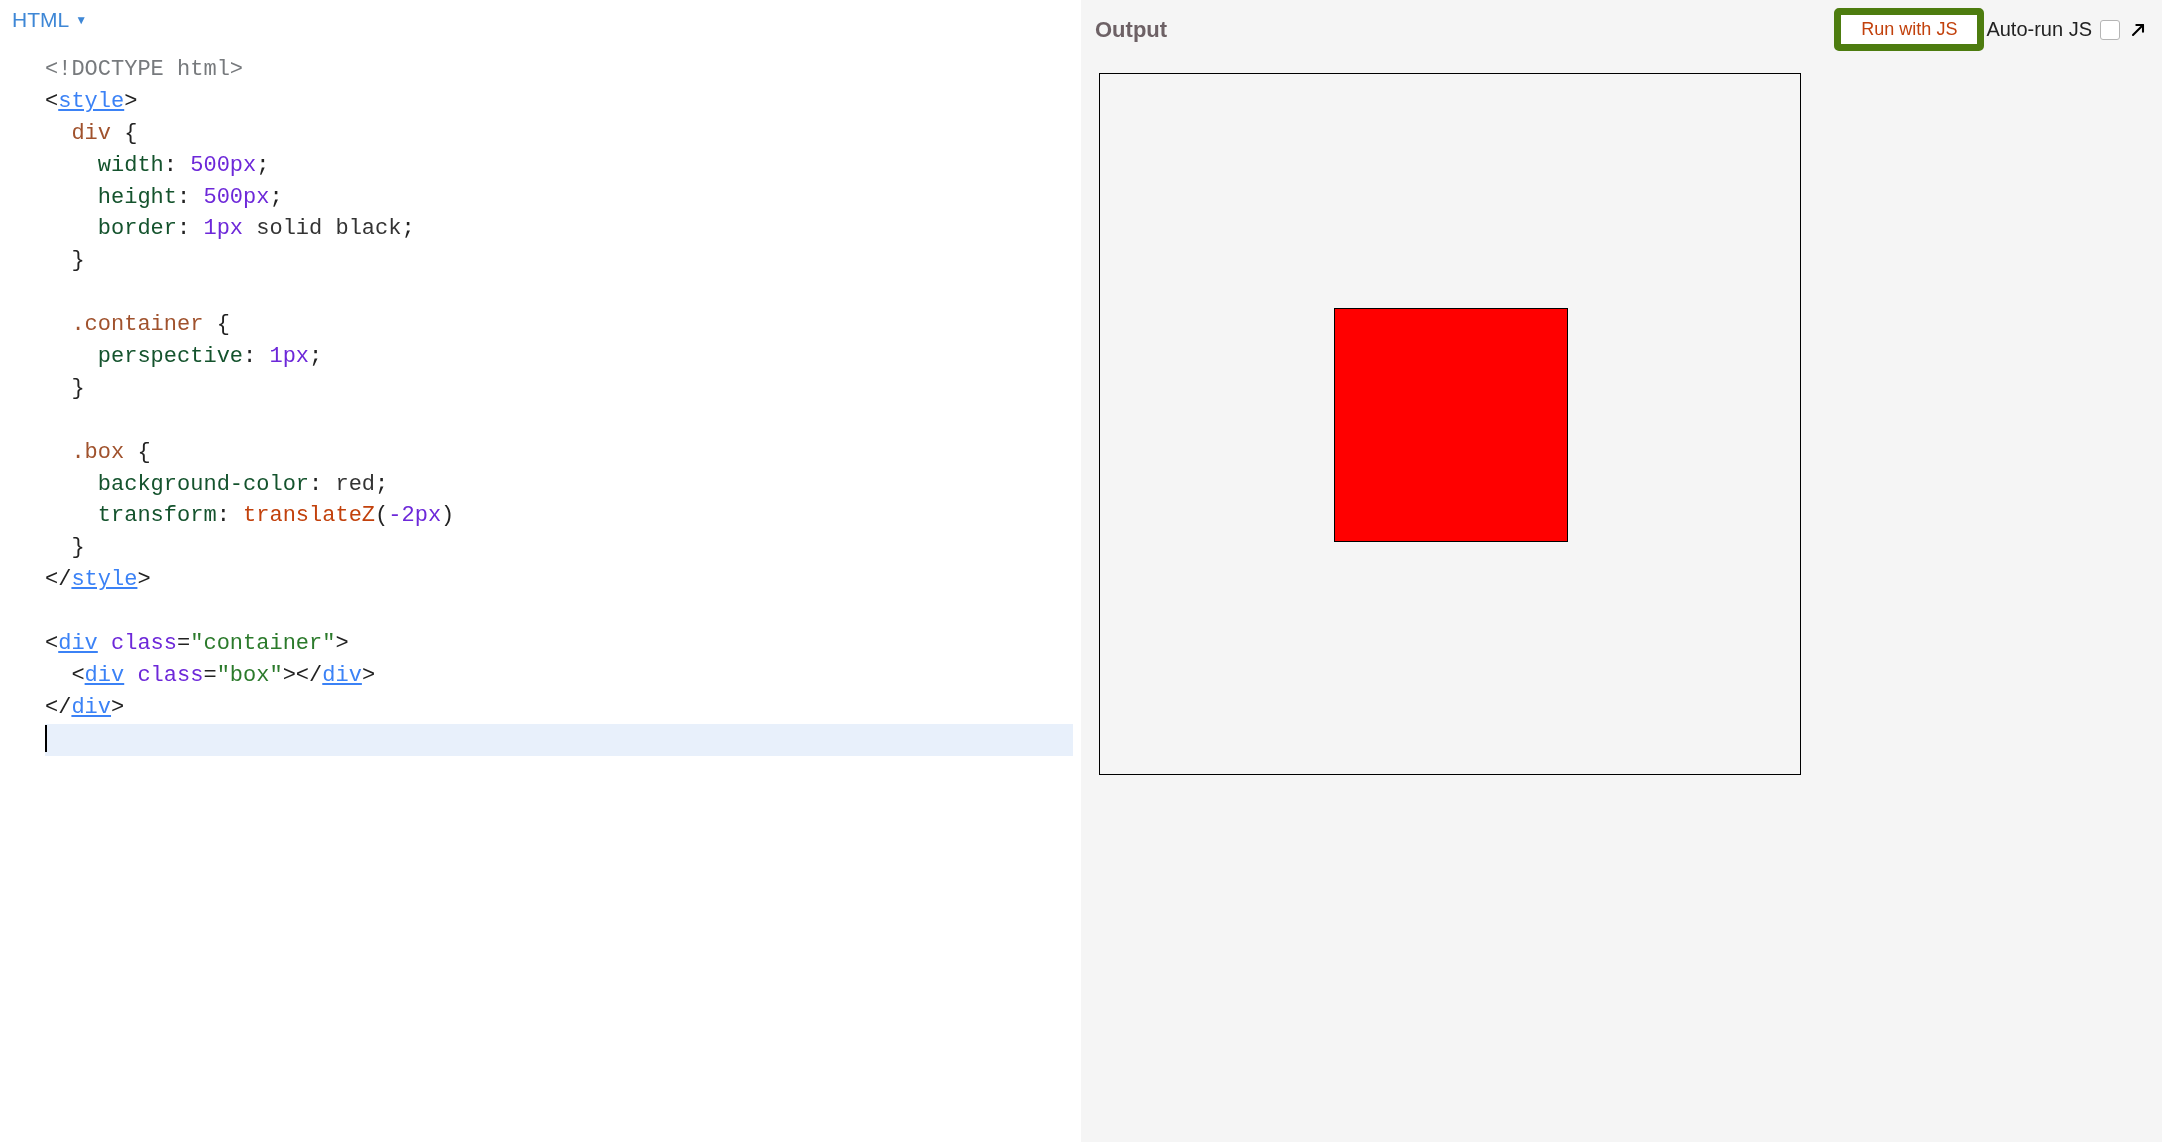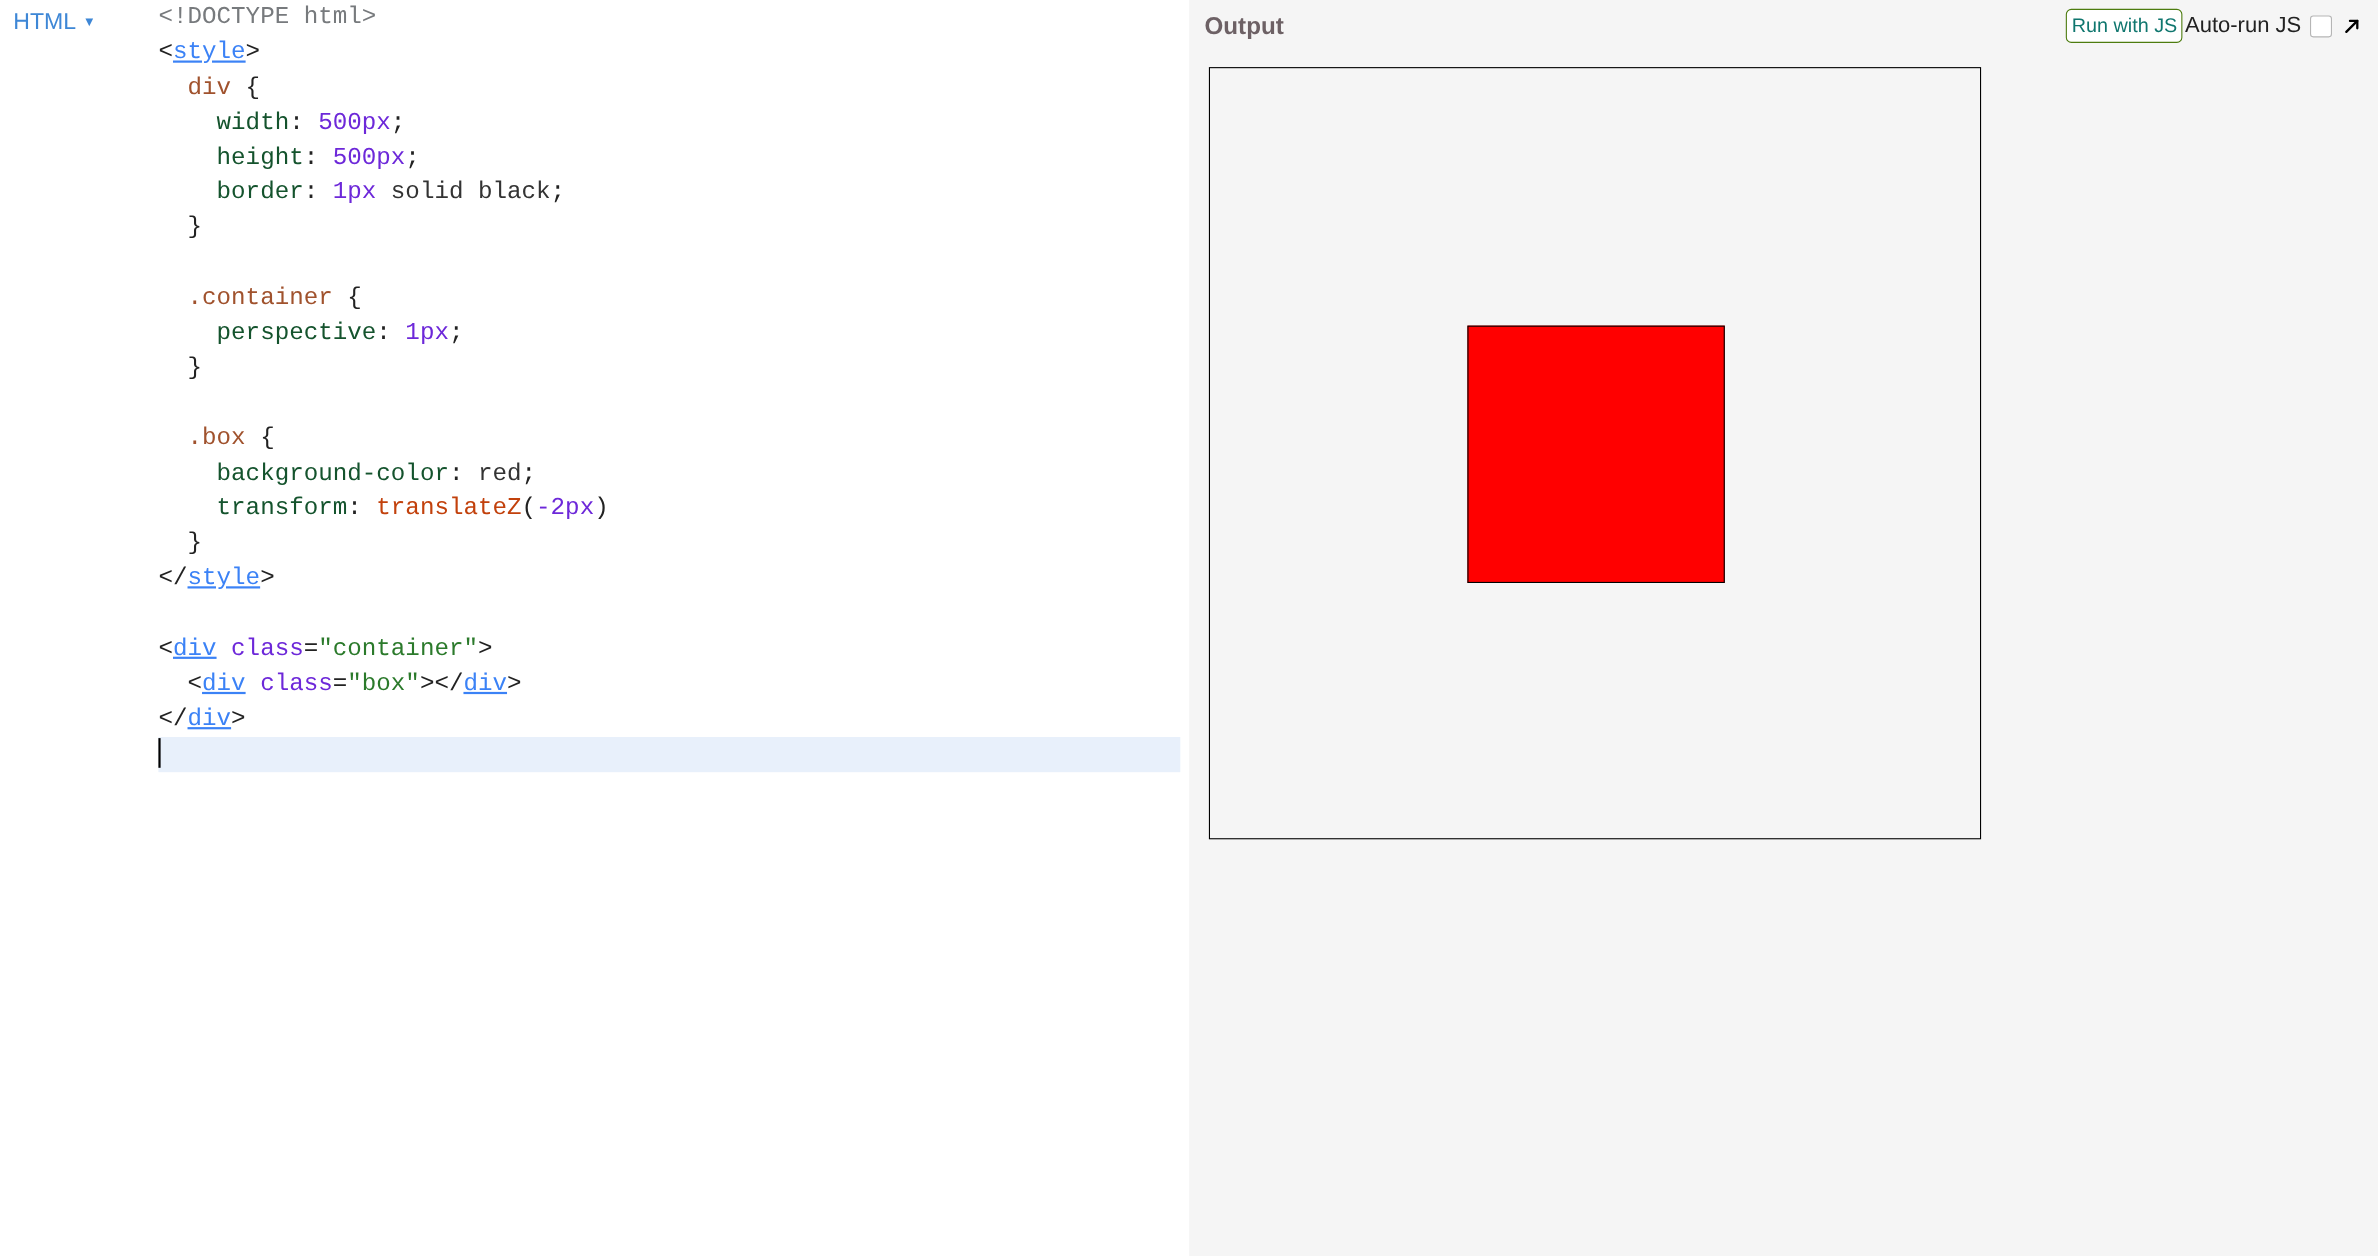--- a/index.html
+++ b/index.html
@@ -14,23 +14,24 @@
     background: #ffffff;
   }
   .app {
     display: flex;
     width: 100%;
     height: 100%;
   }
   .left-pane {
     flex: 1 1 50%;
     display: flex;
-    flex-direction: row;
+    flex-direction: column;
     background: #ffffff;
     min-width: 0;
+    gap: 12px;
   }
   .right-pane {
     flex: 1 1 50%;
     display: flex;
     flex-direction: column;
     background: #f5f5f5;
     min-width: 0;
   }
 
   
@@ -101,25 +102,25 @@
     gap: 2px;
   }
   .output-title {
     color: #6d6165;
     font-size: 22px;
     font-weight: 700;
     flex: 1;
   }
   .run-btn {
     background: #ffffff;
-    border: 1px solid #4d7c0f;
+    border: 7px solid #4d7c0f;
     border-radius: 5px;
-    padding: 4px 4px;
+    padding: 4px 20px;
     font-size: 18px;
-    color: #0f766e;
+    color: #c2410c;
     cursor: pointer;
     font-family: inherit;
   }
   .autorun {
     display: flex;
     align-items: center;
     gap: 8px;
     font-size: 20px;
     color: #222;
   }

